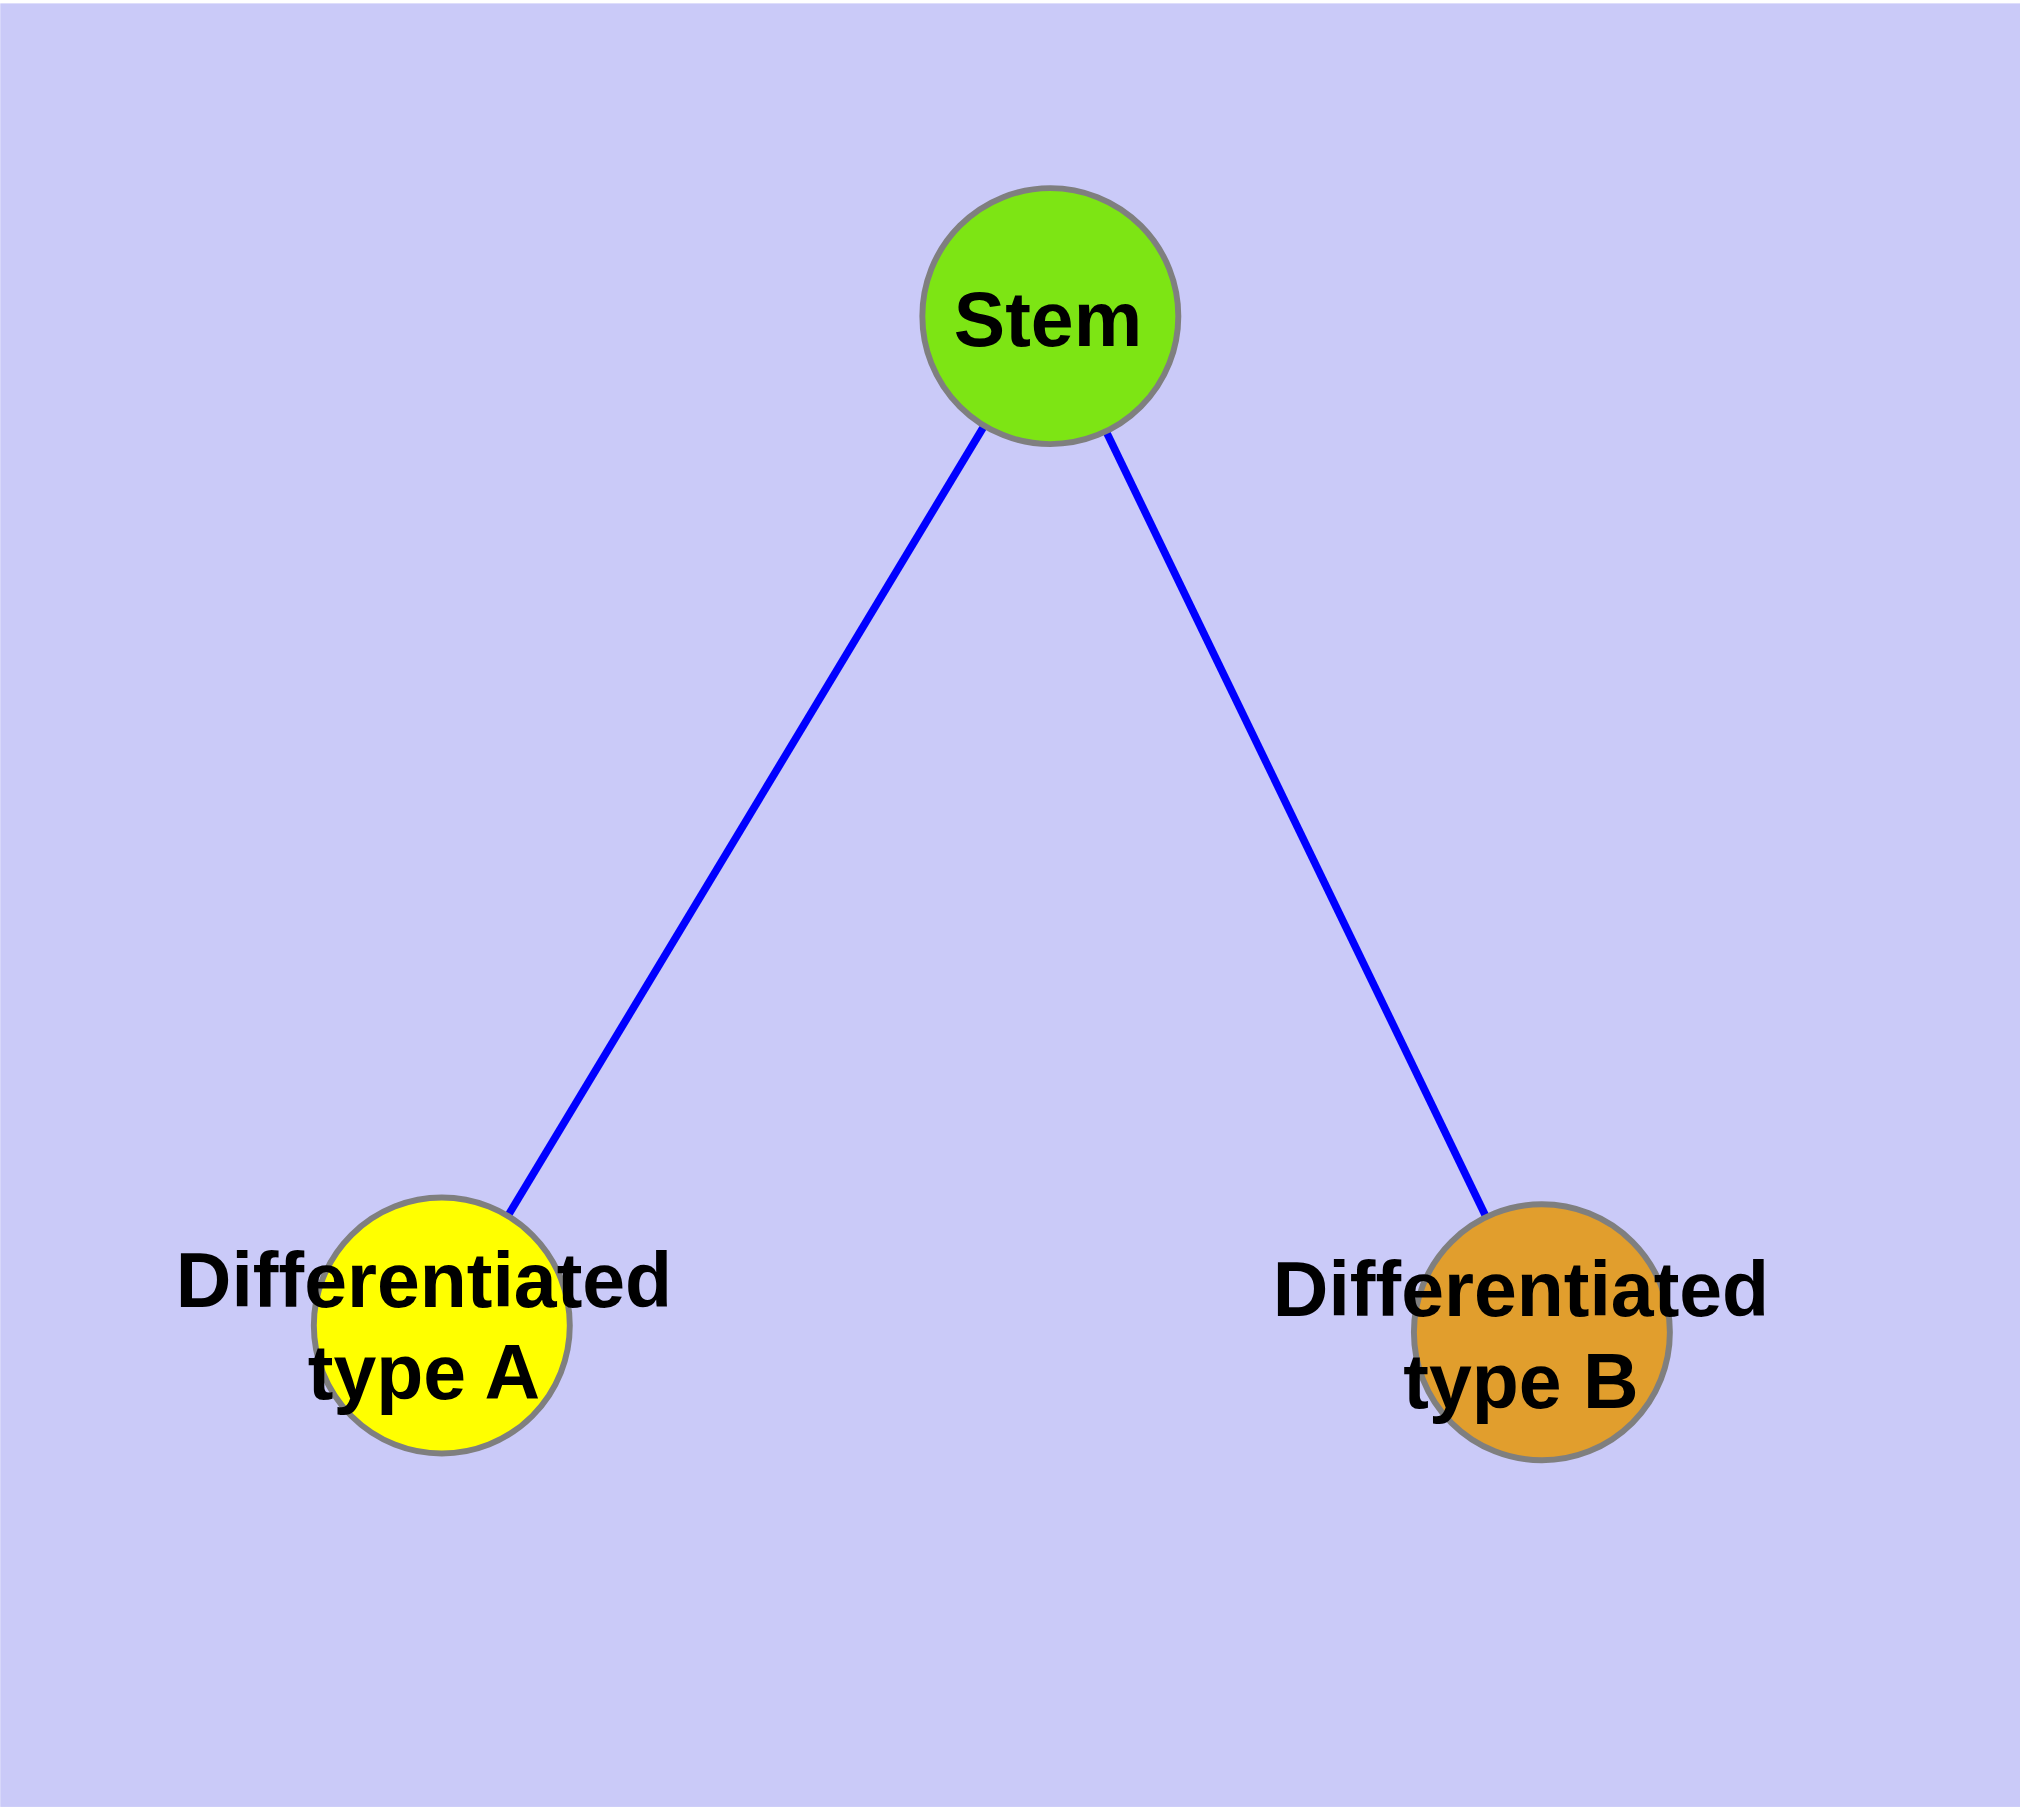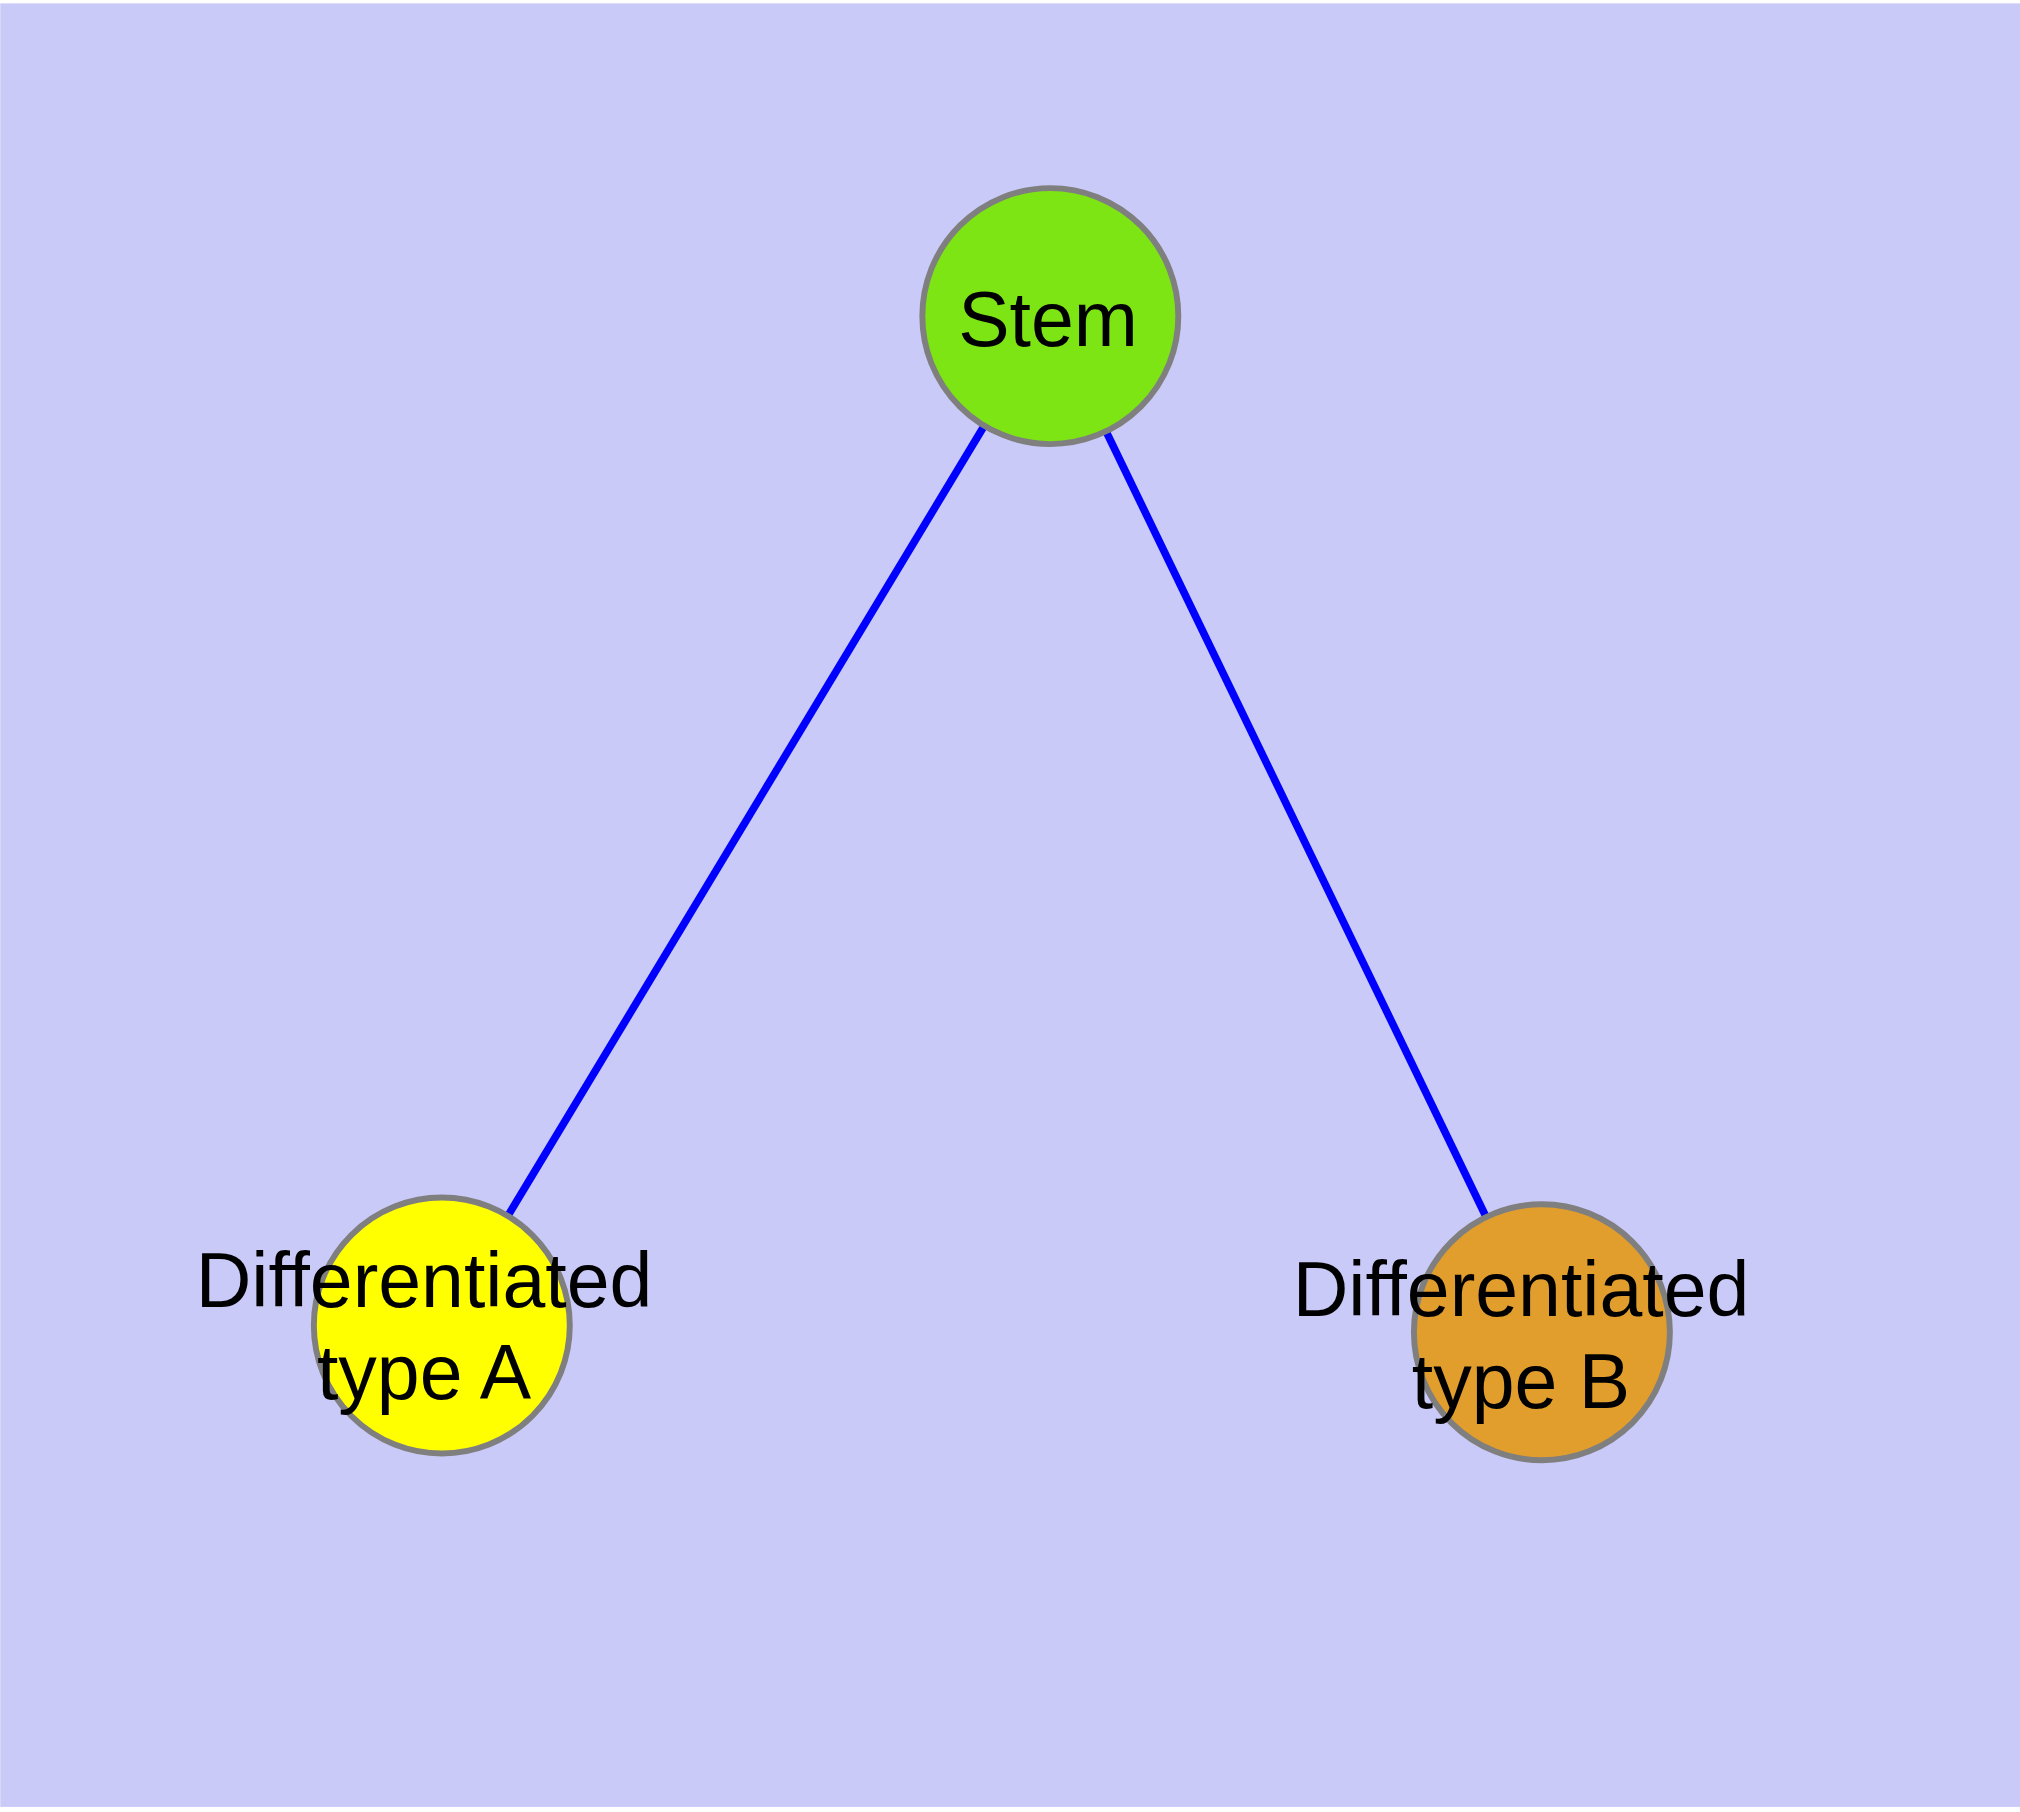--- a/index.html
+++ b/index.html
@@ -17,21 +17,21 @@
   #diagram-svg {
     position: absolute;
     left: 0;
     top: 0;
     display: block;
   }
   .node-label {
     position: absolute;
     transform: translate(-50%, -50%);
     font-family: "Liberation Sans", sans-serif;
-    font-weight: normal;
+    font-weight: bold;
     font-size: 77px;
     line-height: 1.19;
     color: #000000;
     white-space: pre-line;
     text-align: center;
     pointer-events: none;
   }
 </style>
 </head>
 <body>

